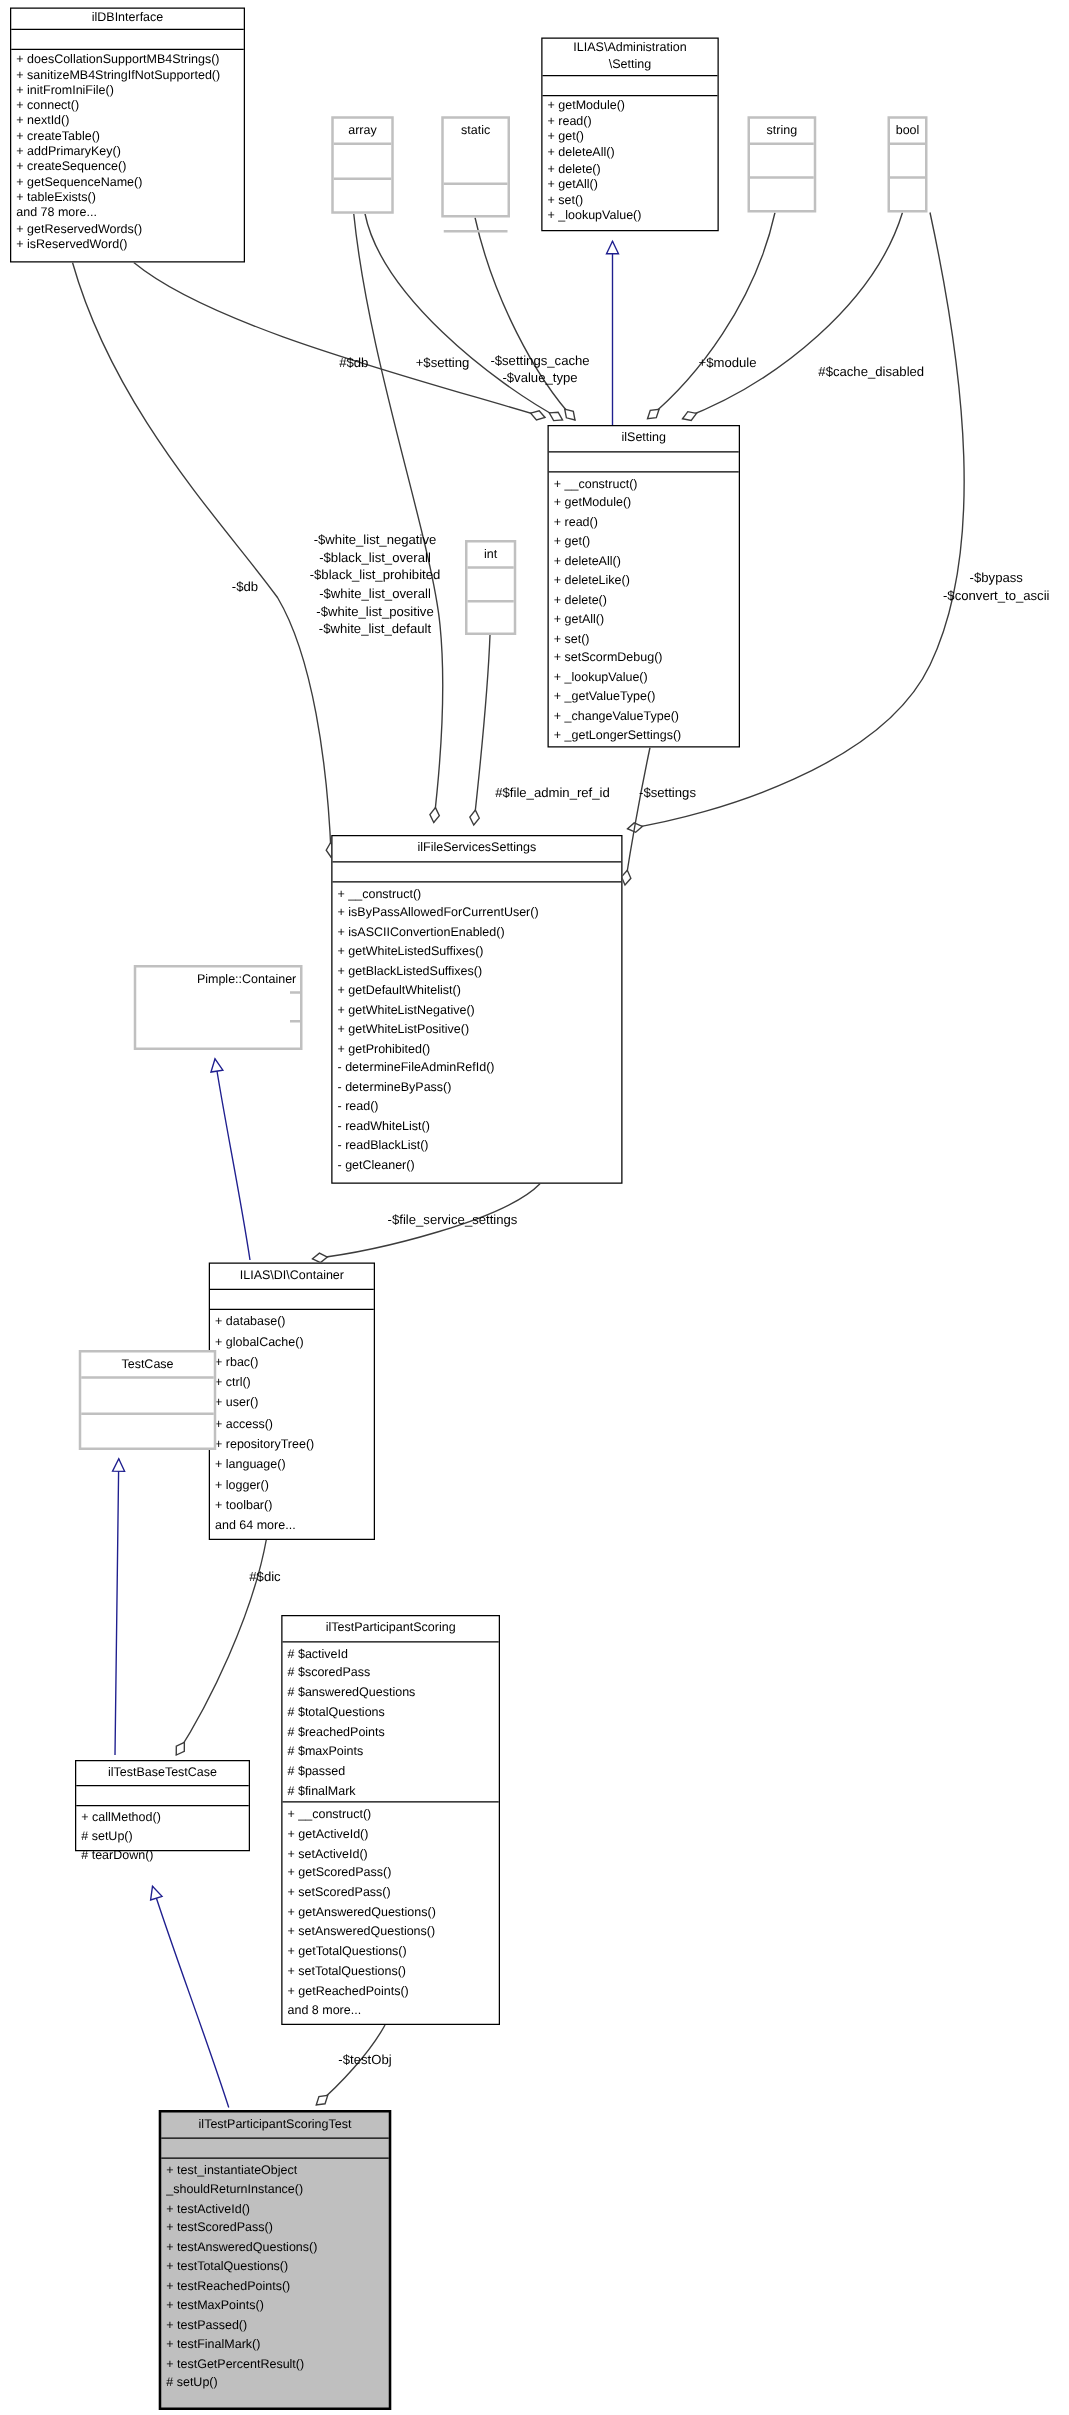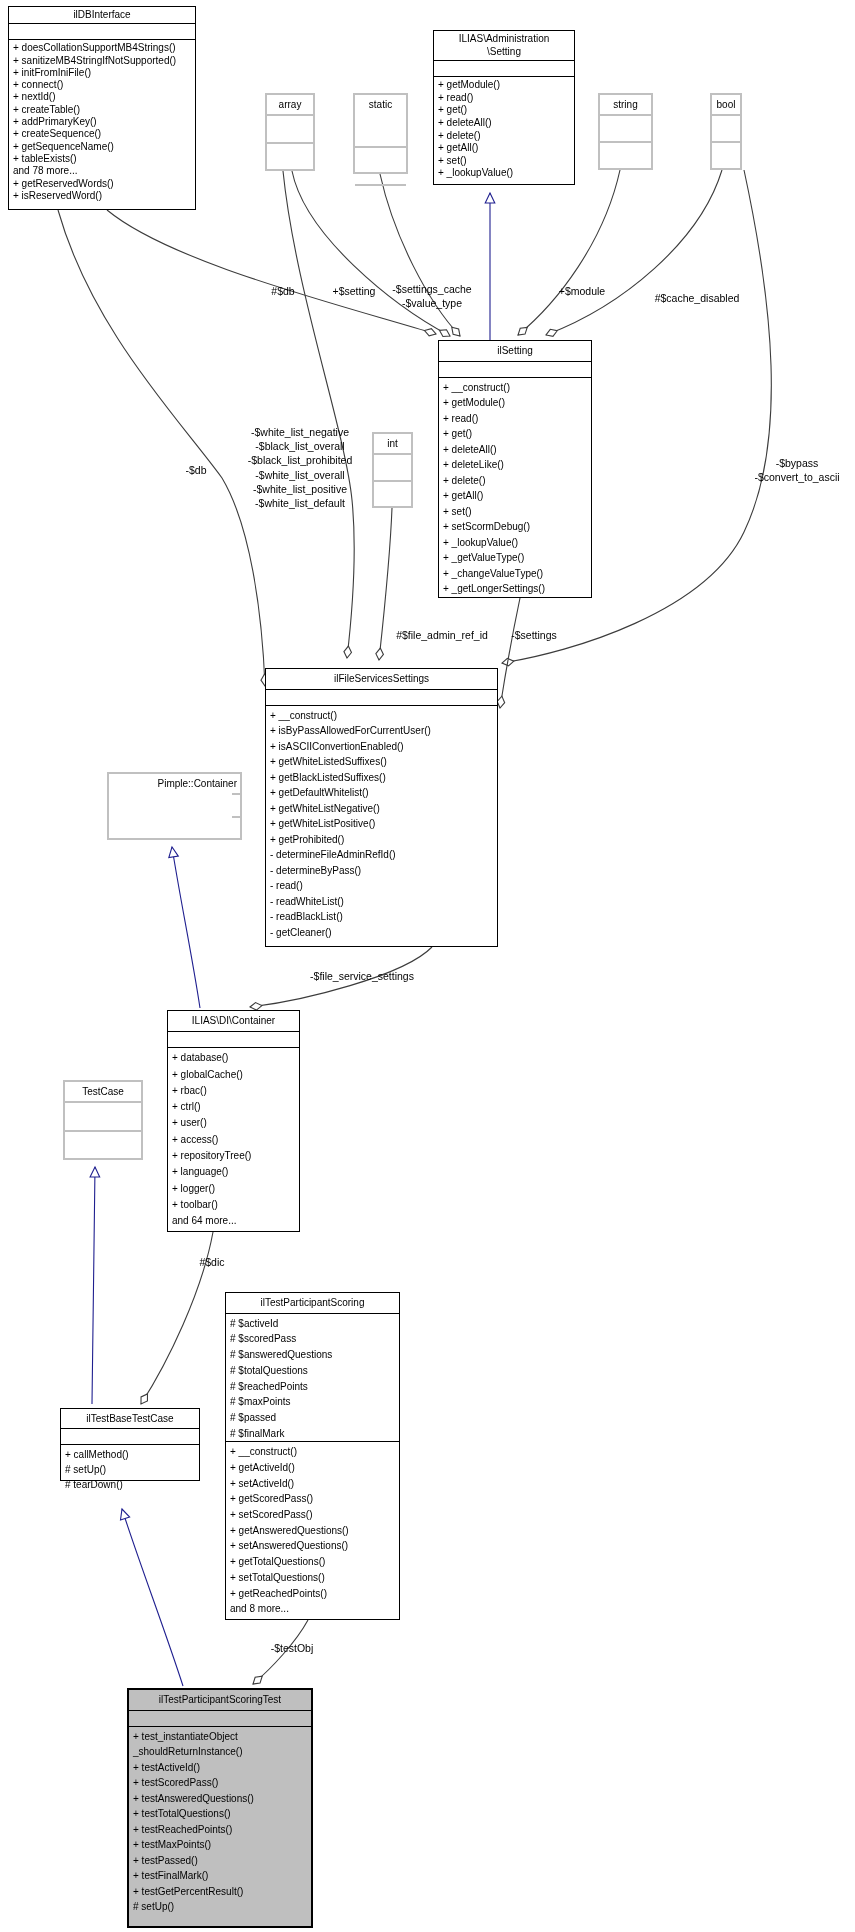--- a/index.html
+++ b/index.html
@@ -196,21 +196,21 @@
         <div class="mline">+ ctrl()</div>
         <div class="mline">+ user()</div>
         <div class="mline">+ access()</div>
         <div class="mline">+ repositoryTree()</div>
         <div class="mline">+ language()</div>
         <div class="mline">+ logger()</div>
         <div class="mline">+ toolbar()</div>
         <div class="mline">and 64 more...</div>
       </div>
     </div>
-    <div class="uml-box type" style="left: 63px; top: 1080px; width: 80px; height: 80px;">
+    <div class="uml-box type" style="left: 63px; top: 1080px; width: 110px; height: 80px;">
       <div class="sec title-sec">
         <div class="tl">TestCase</div>
       </div>
       <div class="sec empty-sec"></div>
       <div class="sec empty-sec"></div>
     </div>
     <div class="uml-box klass" style="left: 225px; top: 1292px; width: 175px; height: 328px; line-height: 15.7px;">
       <div class="sec title-sec">
         <div class="tl">ilTestParticipantScoring</div>
       </div>

